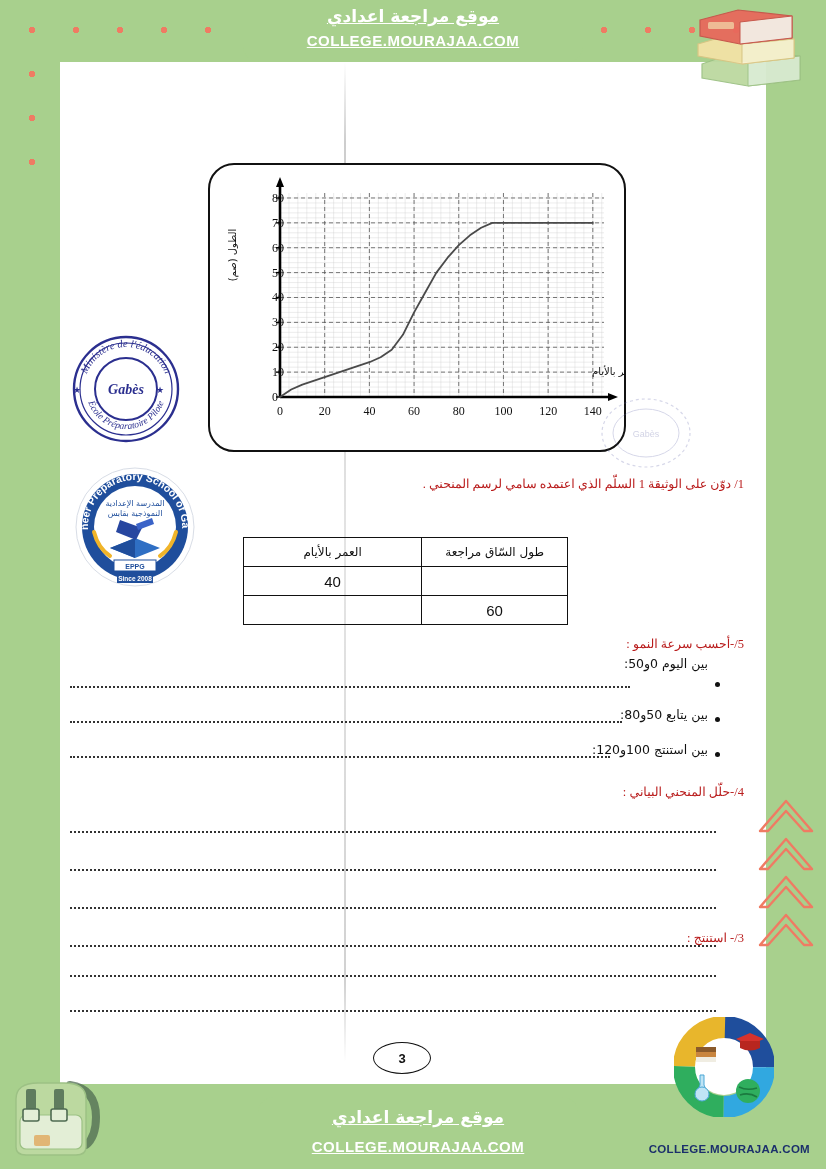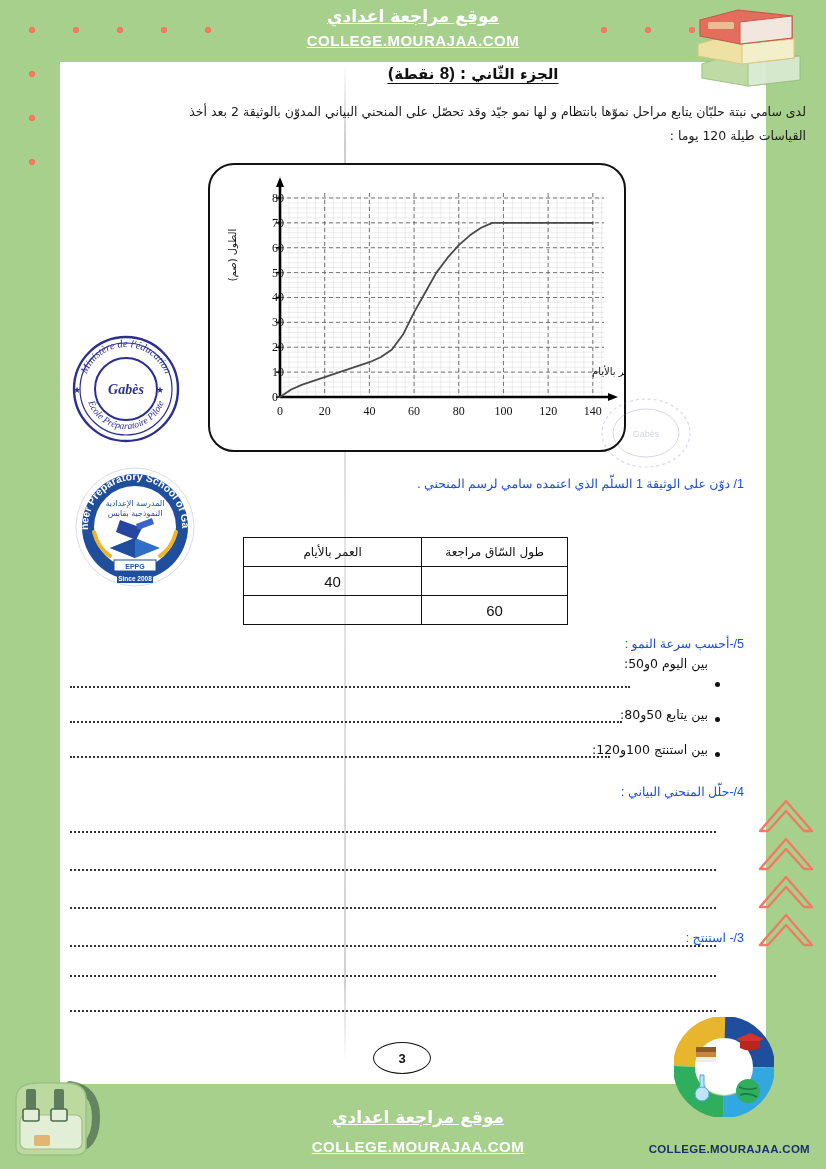--- a/index.html
+++ b/index.html
@@ -57,21 +57,21 @@
   .intro{position:absolute;right:20px;top:100px;width:666px;
     font-family:"DejaVu Sans", sans-serif;font-size:12.5px;color:#1a1a1a;line-height:1.9;
     text-align:justify;}
 
   
   .chartcard{position:absolute;left:208px;top:163px;width:414px;height:285px;
     border:2px solid #111;border-radius:26px;background:#fff;}
   .chartwrap{position:absolute;left:0;top:0;width:414px;height:285px;}
 
   
-  .q{position:absolute;font-family:Liberation Sans, sans-serif;font-size:12.5px;color:#1d4ed8;}
+  .q{position:absolute;font-family:Liberation Serif, serif;font-size:12.5px;color:#b91c1c;}
   .dotline{border-bottom:2px dotted #333;height:0;}
 
   
   .tbl{position:absolute;left:243px;top:537px;width:325px;border-collapse:collapse;
     font-family:"DejaVu Sans", sans-serif;font-size:12px;color:#111;}
   .tbl td,.tbl th{border:1.5px solid #111;height:26px;text-align:center;font-weight:normal;}
   .tbl .num{font-family:"Liberation Sans", sans-serif;font-size:15px;}
 
   .bullet{position:absolute;font-family:"DejaVu Sans", sans-serif;font-size:12.5px;color:#111;}
   .bdot{position:absolute;width:5px;height:5px;border-radius:50%;background:#111;}
@@ -117,30 +117,21 @@
         <path d="M52 38 L52 16 L104 10 L104 32 Z" fill="#f7e9e3" stroke="#c8534a" stroke-width="1"></path>
         <rect x="20" y="16" width="26" height="7" rx="1.5" fill="#f3c9a0" opacity=".85"></rect>
       </g>
     </svg>
   </div>
 
   <div class="banner"></div>
   <div class="banner-ar">موقع مراجعة اعدادي</div>
   <div class="banner-en">COLLEGE.MOURAJAA.COM</div>
 
-  <div class="title">
-    <u><span>الجزء الثّاني  :</span>
-    <span class="pts">(</span><span class="pts">8</span>
-    <span>نقطة)</span></u>
-  </div>
-
-  <div class="intro">
-    <div>لدى سامي نبتة حلبّان يتابع مراحل نموّها بانتظام و لها نمو جيّد وقد تحصّل على المنحني البياني  المدوّن بالوثيقة 2 بعد أخذ</div>
-    <div>القياسات طيلة 120 يوما :</div>
-  </div>
+
 
   <div class="chartcard">
     <div class="chartwrap">
       <svg id="chart-svg" width="414" height="285" viewBox="0 0 414 285">
           <line x1="70" y1="28" x2="70" y2="232" stroke="#cfcfcf" stroke-width="0.4"></line>
           <line x1="78.93793103448276" y1="28" x2="78.93793103448276" y2="232" stroke="#cfcfcf" stroke-width="0.4"></line>
           <line x1="87.87586206896552" y1="28" x2="87.87586206896552" y2="232" stroke="#cfcfcf" stroke-width="0.4"></line>
           <line x1="96.81379310344828" y1="28" x2="96.81379310344828" y2="232" stroke="#cfcfcf" stroke-width="0.4"></line>
           <line x1="105.75172413793103" y1="28" x2="105.75172413793103" y2="232" stroke="#cfcfcf" stroke-width="0.4"></line>
           <line x1="114.6896551724138" y1="28" x2="114.6896551724138" y2="232" stroke="#cfcfcf" stroke-width="0.4"></line>

